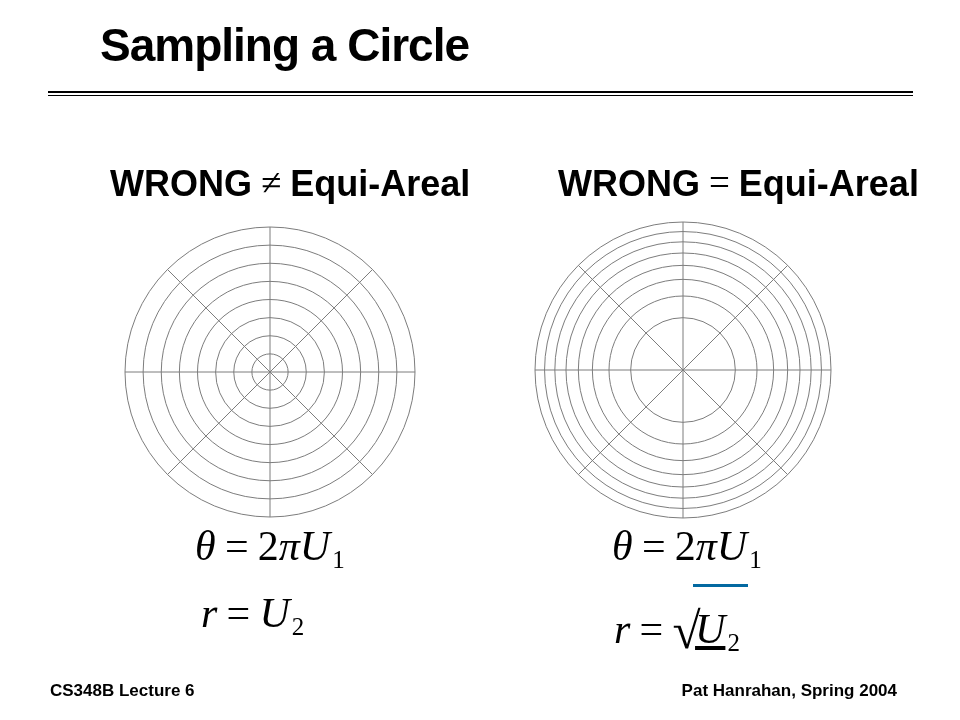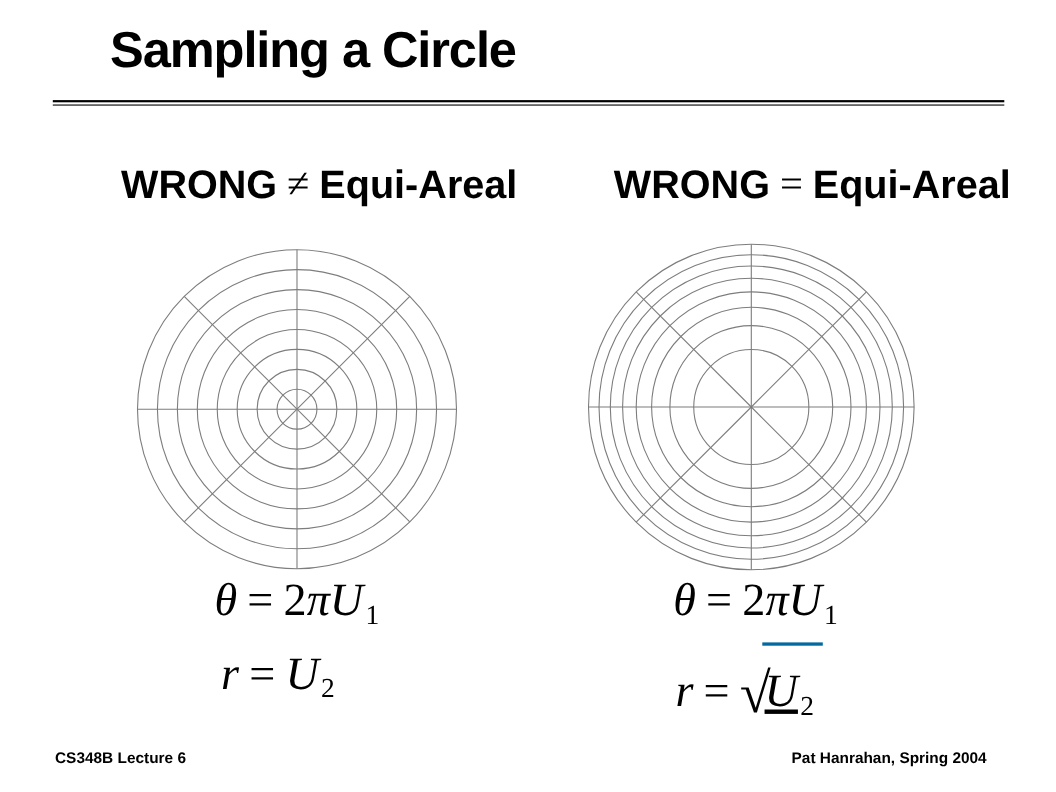--- a/index.html
+++ b/index.html
@@ -15,21 +15,21 @@
     font-size:46px;font-weight:700;letter-spacing:-1px;
     white-space:nowrap;
     margin-left:40px;
   }
   .title-rule{
     left:48px;top:91px;width:865px;height:2px;
     border-top:2px solid #000;border-bottom:1px solid #000;
   }
   
   .col-heading{
-    top:147px;font-size:36px;font-weight:700;white-space:nowrap;
+    top:162px;font-size:36px;font-weight:700;white-space:nowrap;
   }
   .col-heading.left{left:110px;}
   .col-heading.right{left:558px;}
   .hrel{
     font-family:"Liberation Serif",serif;font-weight:400;
     font-size:37px;margin:0 9px;position:relative;top:-1px;
   }
   
   .grid-svg{display:block;}
   .grid-svg.left{left:110px;top:212px;}
@@ -54,21 +54,21 @@
   .rad-sign{
     font-style:normal;font-size:1.22em;line-height:0;
     vertical-align:-0.1em;letter-spacing:-0.06em;
   }
   .radicand{
     display:inline-block;border-top:3px solid #0369a1;
     padding:18px 0.2em 0 0.04em;margin-left:-0.1em;text-decoration:underline;
   }
   
   .footer{
-    top:681px;font-size:14px;font-weight:700;white-space:nowrap;
+    top:681px;font-size:17px;font-weight:700;white-space:nowrap;
   }
   .footer.left{left:50px;}
   .footer.right{right:63px;}
 </style>
 </head>
 <body>
 
 <div class="abs slide-title">Sampling a Circle</div>
 <div class="abs title-rule"></div>
 

